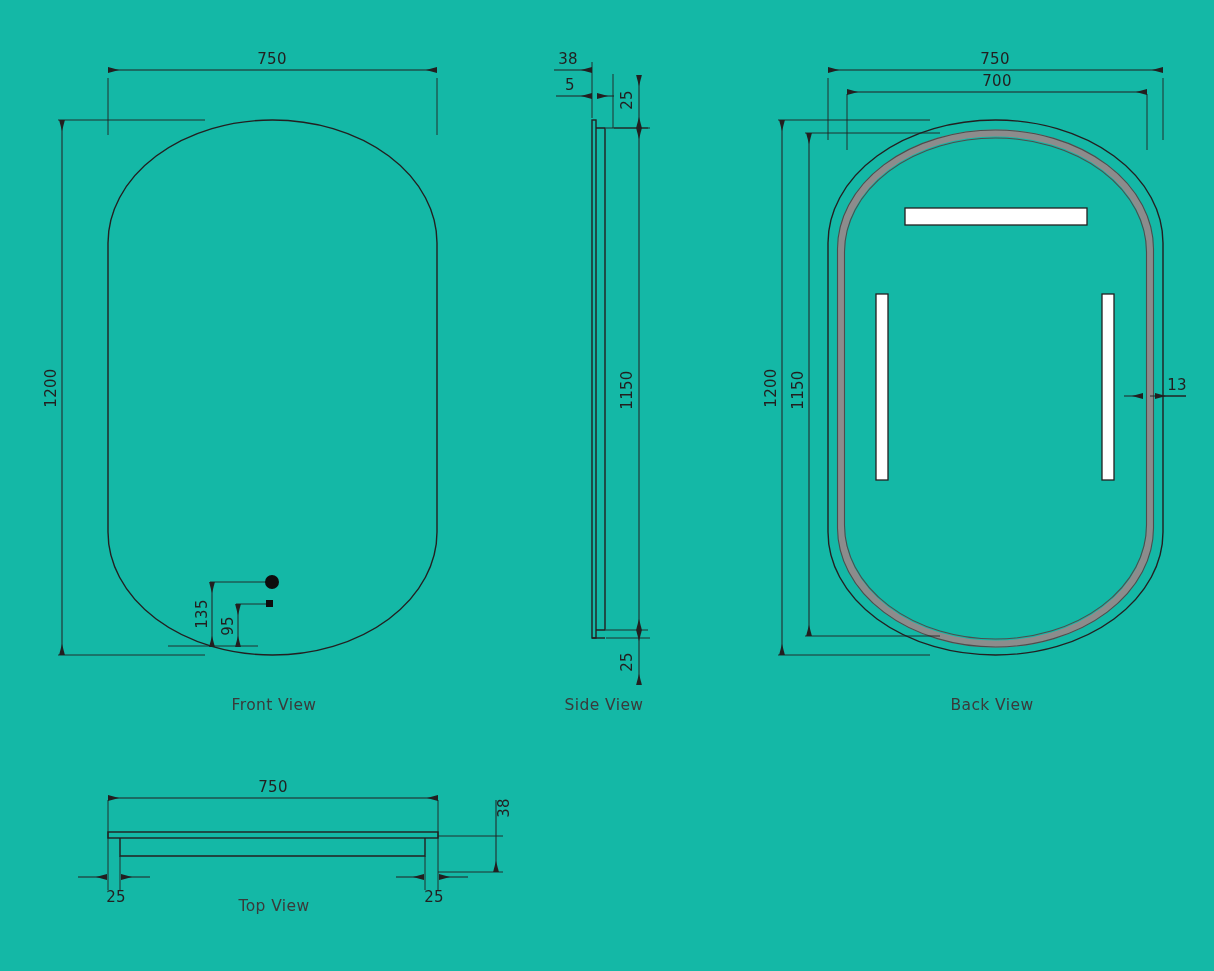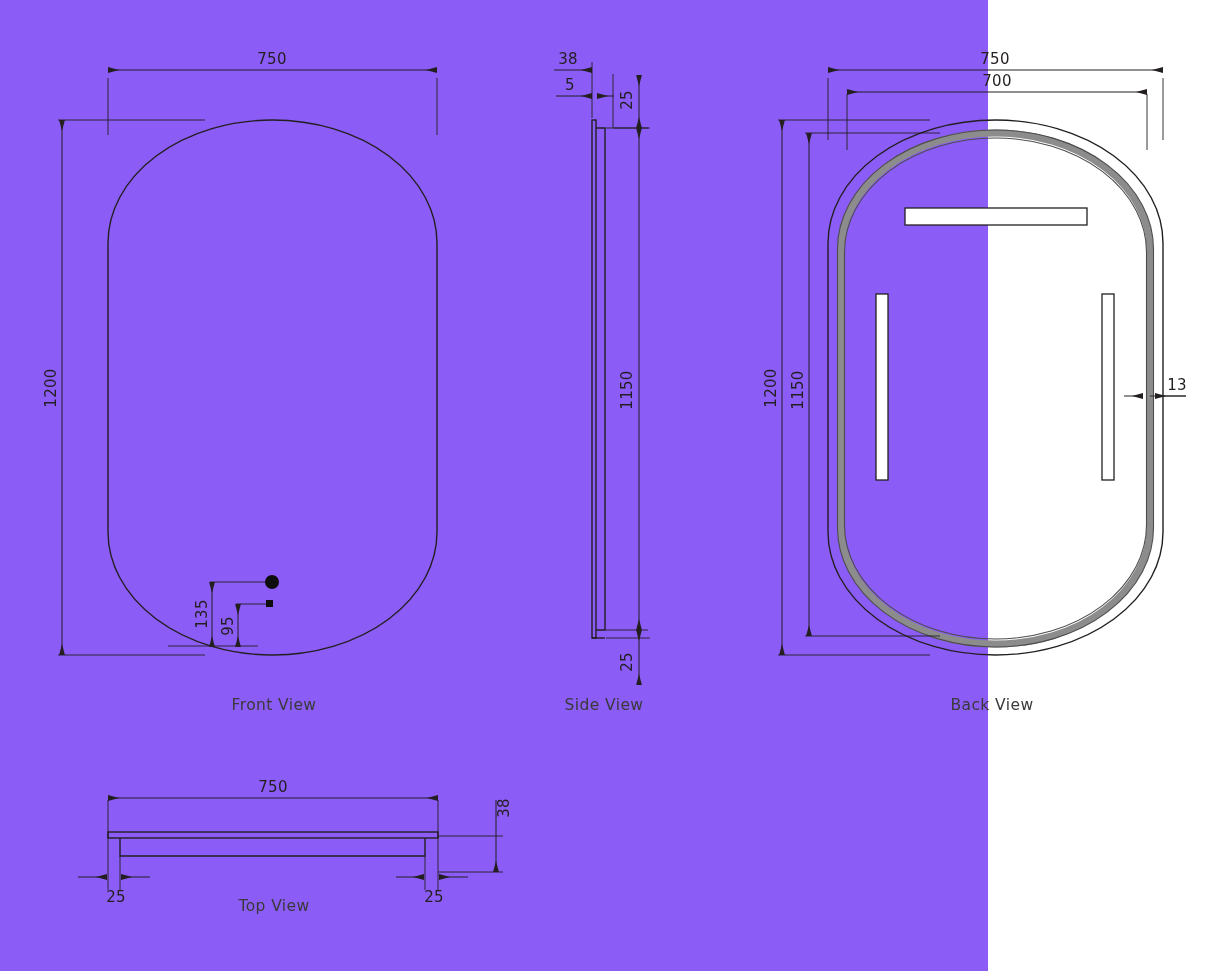--- a/index.html
+++ b/index.html
@@ -10,23 +10,23 @@
   }
   body {
     width: 1214px;
     height: 971px;
     font-family: "DejaVu Sans", sans-serif;
     color: #231f20;
     overflow: hidden;
   }
   #sheet {
     position: relative;
-    width: 988px;
+    width: 1214px;
     height: 971px;
-    background: #8b5cf6;
+    background: #14b8a6;
   }
   svg#drawing {
     position: absolute;
     left: 0;
     top: 0;
     width: 1214px;
     height: 971px;
     display: block;
   }
   .ln-thin   { stroke: #231f20; stroke-width: 1; fill: none; }

